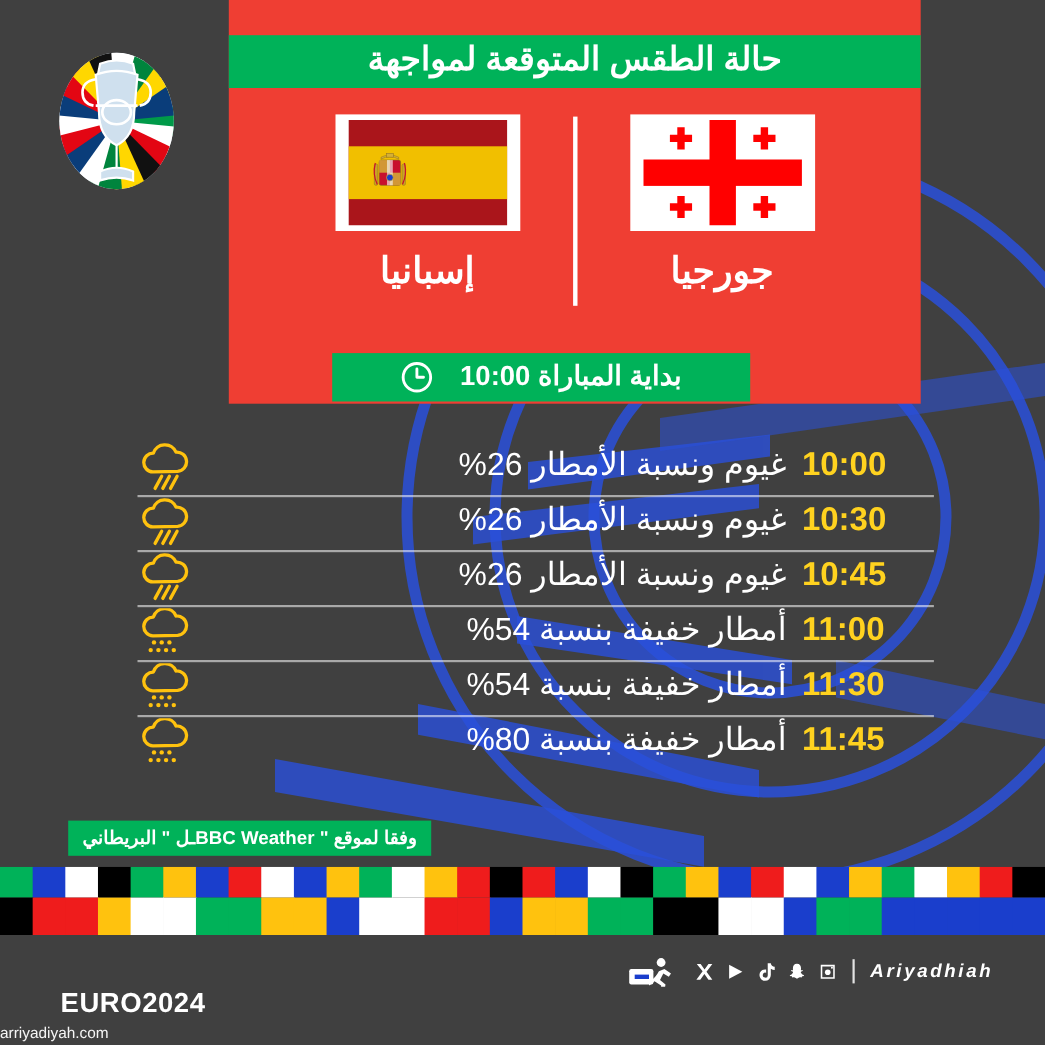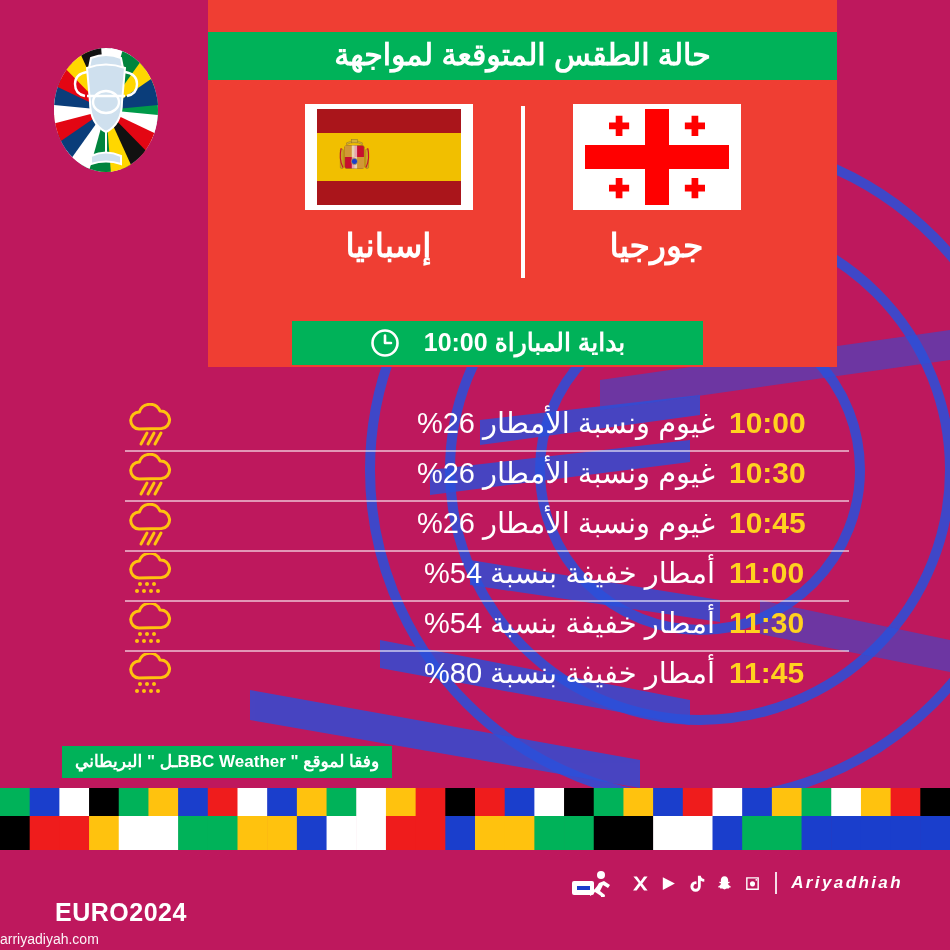--- a/index.html
+++ b/index.html
@@ -7,21 +7,21 @@
   html,body { width:950px; height:950px; }
   body {
     font-family:"Liberation Sans", sans-serif;
     background:#1a3ecc;
     overflow:hidden;
     position:relative;
   }
   .canvas {
     position:relative;
     width:950px; height:950px;
-    background:#be185d;
+    background:#404040;
     overflow:hidden;
   }
   
   .bg-deco { position:absolute; inset:0; overflow:hidden; pointer-events:none; }
   .bg-deco svg { position:absolute; inset:0; }
 
   
   .trophy {
     position:absolute; left:47px; top:40px; width:118px; height:140px;
   }
@@ -58,21 +58,21 @@
     margin-top:19px; color:#ffffff; font-size:33px; font-weight:bold;
     direction:rtl; line-height:1;
   }
   .team-divider {
     width:4px; height:172px; background:#ffffff; margin:0 12px;
     align-self:flex-start; margin-top:2px;
   }
 
   
   .kickoff {
-    position:absolute; left:292px; top:321px; width:411px; height:44px;
+    position:absolute; left:302px; top:321px; width:380px; height:44px;
     background:#00b259; display:flex; align-items:center; justify-content:center;
     gap:24px; direction:rtl;
   }
   .kickoff-text {
     color:#ffffff; font-size:25px; font-weight:bold; direction:rtl; line-height:1;
     transform:translateY(-1px);
   }
   .clock-icon { width:30px; height:30px; flex:0 0 auto; }
 
   

